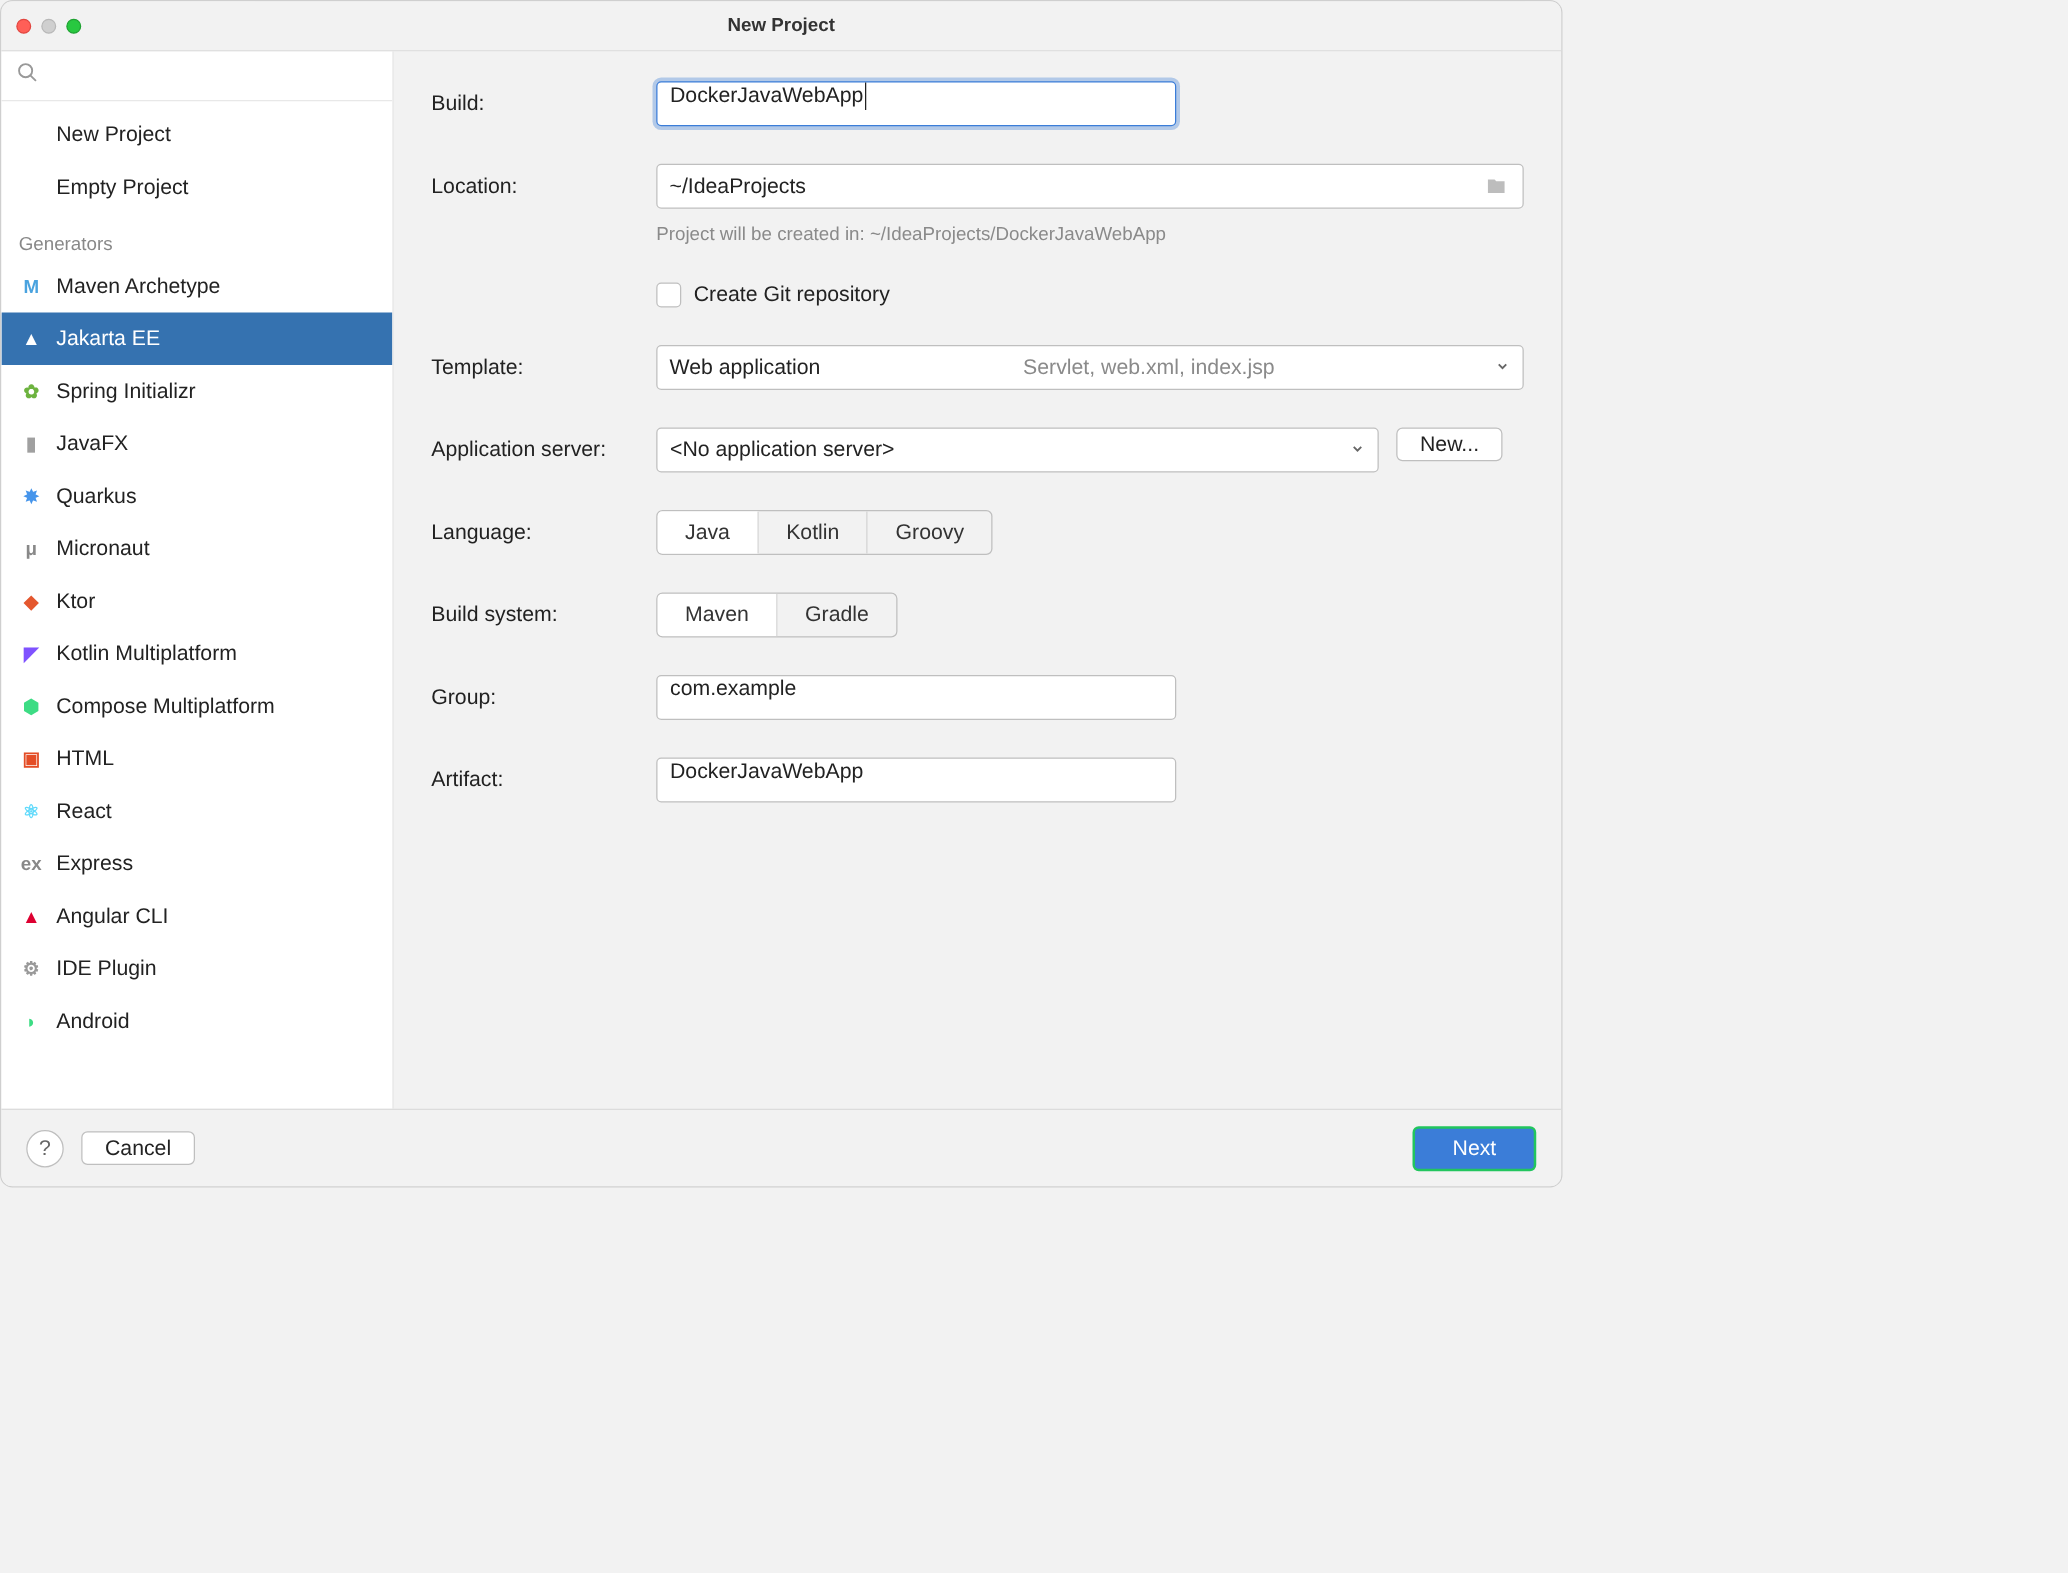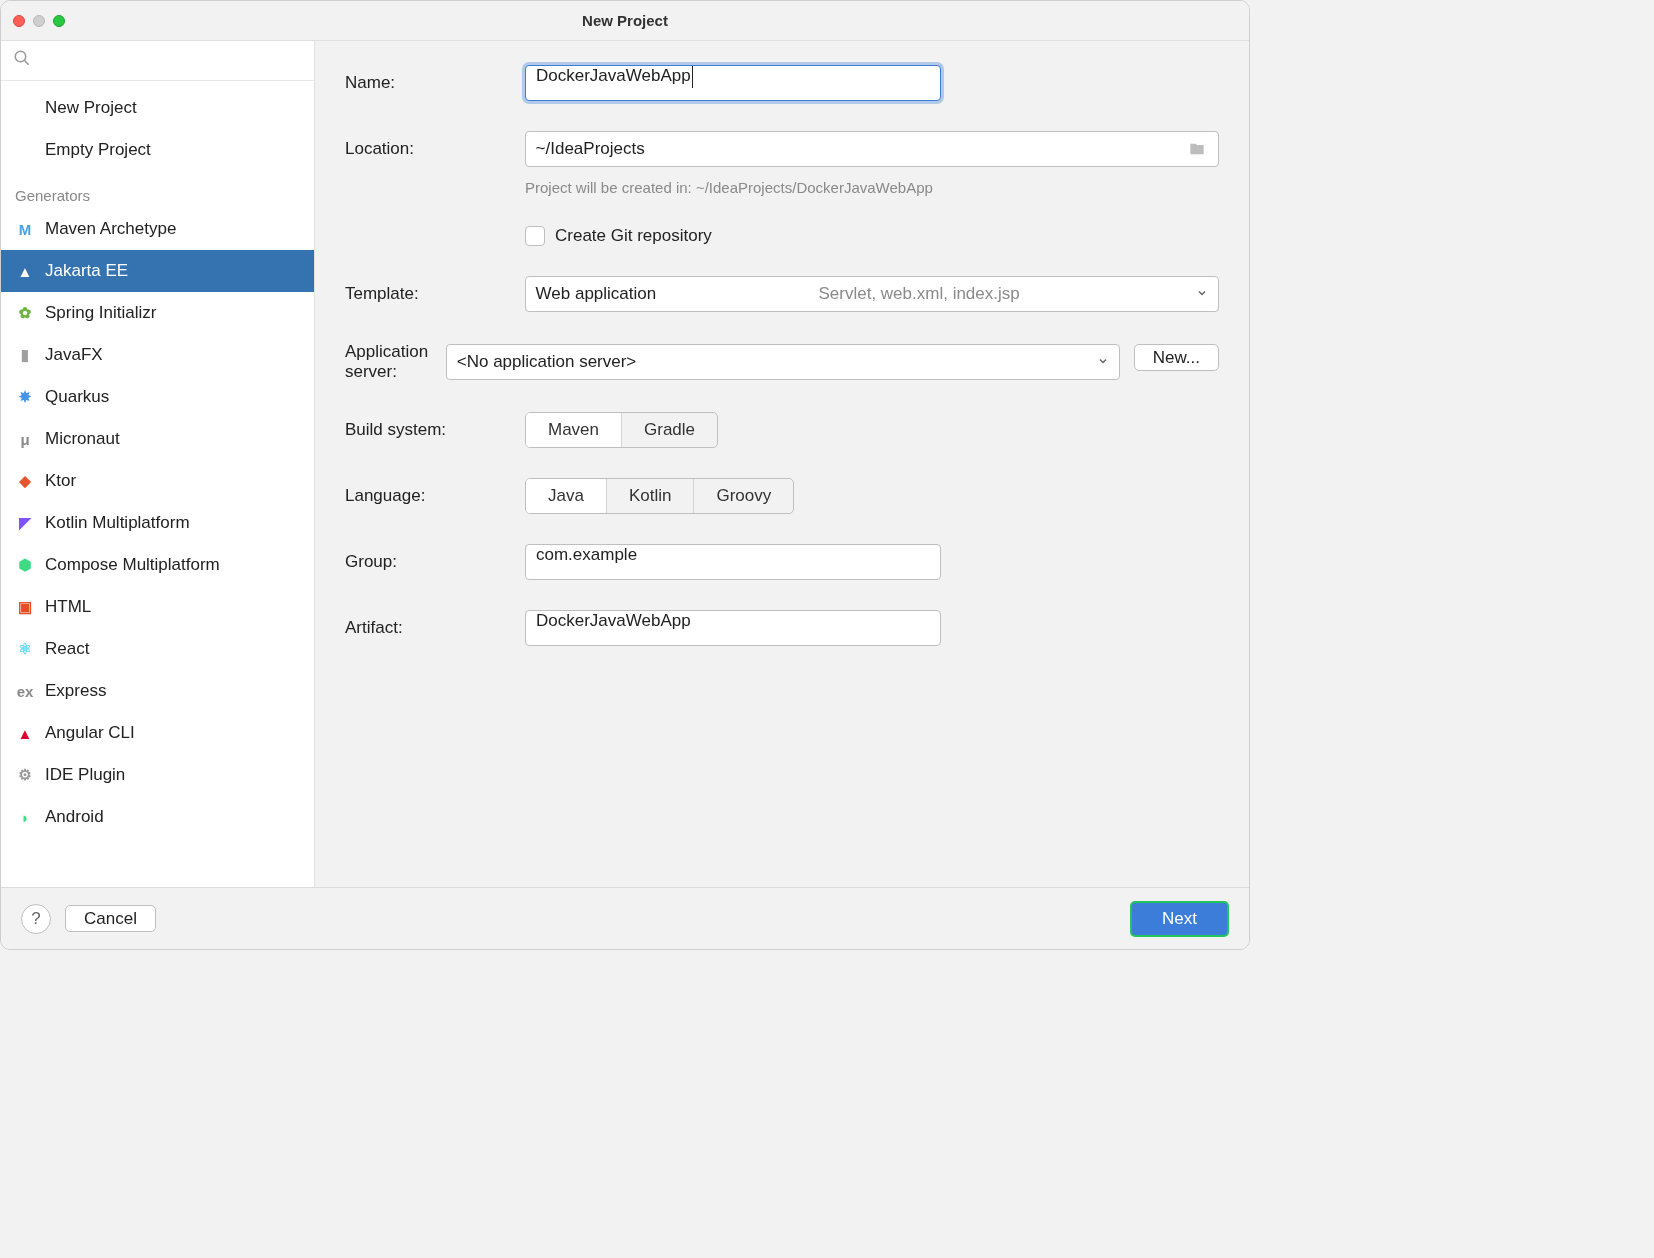--- a/index.html
+++ b/index.html
@@ -160,21 +160,21 @@
     padding: 0 10px;
     font-size: 17px;
     position: relative;
   }
   .combo .chev {
     margin-left: auto;
     color: #666;
   }
   .combo .meta { color: #8a8a8a; margin-left: auto; margin-right: 14px; }
   .combo.template { width: 696px; }
-  .combo.appsrv { width: 674px; }
+  .combo.appsrv { width: 578px; }
   .combo.jdk { width: 416px; }
   .btn {
     height: 27px;
     padding: 0 18px;
     border: 1px solid #bfbfbf;
     background: #fff;
     border-radius: 5px;
     font-size: 17px;
     display: inline-flex;
     align-items: center;
@@ -349,21 +349,21 @@
               <span class="nav-icon" style="color: rgb(61, 220, 132);">◗</span>
               <span>Android</span>
             </div>
           </div>
       </div>
     </div>
 
     <div class="content">
 
       <div class="form-row">
-        <div class="form-label">Name:</div>
+        <div class="form-label">Build:</div>
         <div class="text-input focus">
           <span>DockerJavaWebApp</span><span class="cursor"></span>
         </div>
       </div>
 
       <div class="form-row tight">
         <div class="form-label">Location:</div>
         <div class="combo" style="width:696px;">
           <span>~/IdeaProjects</span>
           <span class="loc-folder-icon">
@@ -410,37 +410,37 @@
                 </svg>
             </span>
           </div>
           <div class="btn">
             <span>New...</span>
           </div>
         </div>
       </div>
 
       <div class="form-row">
-        <div class="form-label">Build system:</div>
-        <div class="seg-group" id="build-seg">
-            <div class="seg selected">Maven</div>
-            <div class="seg">Gradle</div>
-          </div>
-      </div>
-
-      <div class="form-row">
         <div class="form-label">Language:</div>
         <div class="seg-group" id="lang-seg">
             <div class="seg selected">Java</div>
             <div class="seg">Kotlin</div>
             <div class="seg">Groovy</div>
           </div>
       </div>
 
       <div class="form-row">
+        <div class="form-label">Build system:</div>
+        <div class="seg-group" id="build-seg">
+            <div class="seg selected">Maven</div>
+            <div class="seg">Gradle</div>
+          </div>
+      </div>
+
+      <div class="form-row">
         <div class="form-label">Group:</div>
         <div class="text-input">
           <span>com.example</span>
         </div>
       </div>
 
       <div class="form-row">
         <div class="form-label">Artifact:</div>
         <div class="text-input">
           <span>DockerJavaWebApp</span>

